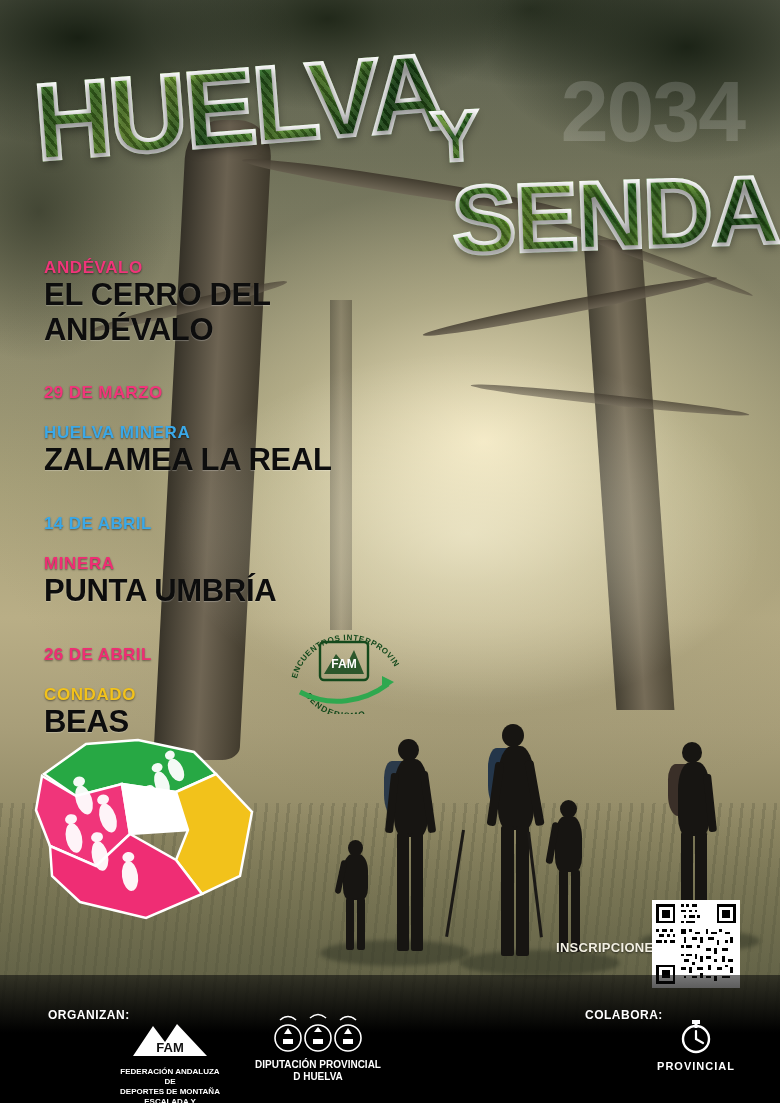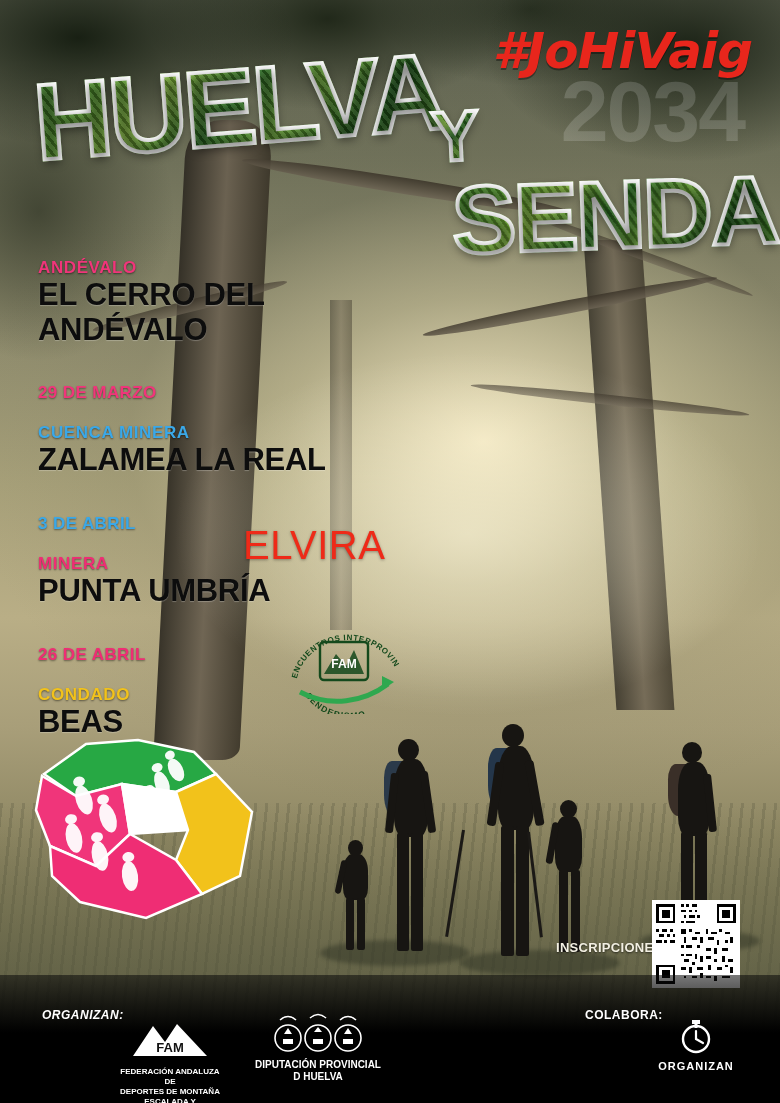--- a/index.html
+++ b/index.html
@@ -101,21 +101,21 @@
     background-clip: text;
     -webkit-text-stroke: 4px #ffffff;
     paint-order: stroke fill;
     text-shadow: 0 4px 10px rgba(0,0,0,.45);
   }
   .w-huelva { left: 34px; top: 44px; font-size: 108px; letter-spacing: -3px; transform: rotate(-4.5deg); }
   .w-y      { left: 432px; top: 96px; font-size: 70px; transform: rotate(-3deg); }
   .w-senda  { left: 452px; top: 160px; font-size: 96px; letter-spacing: -2px; transform: rotate(-2deg); }
 
   
-  .events { position: absolute; left: 38px; top: 258px; width: 330px; }
+  .events { position: absolute; left: 44px; top: 258px; width: 330px; }
   .event { margin-bottom: 20px; }
   .ev-region {
     font-size: 17px; font-weight: 700; letter-spacing: .6px;
     text-shadow: 0 1px 2px rgba(0,0,0,.5);
     font-family: "Liberation Sans", sans-serif;
   }
   .ev-place {
     font-size: 31px; font-weight: 800; color: #0d0d0d; letter-spacing: -.3px;
     line-height: 1.12; text-shadow: 0 1px 1px rgba(255,255,255,.25);
   }
@@ -142,21 +142,21 @@
     font-size: 13px; font-weight: 700; color: #f2efe2; letter-spacing:.3px;
     text-shadow: 0 1px 2px rgba(0,0,0,.6);
   }
   .qr { position:absolute; left: 652px; top: 900px; width: 88px; height: 88px; background:#fff; padding:4px; }
   .qr-inner { width:100%; height:100%; }
 
   
   .footer { position:absolute; left:0; bottom:0; width:780px; height: 128px;
             background: linear-gradient(to bottom, rgba(10,10,10,0.55), #000 45%); }
   .f-label { position:absolute; font-size: 12px; font-weight: 700; color:#ffffff; letter-spacing:.5px; }
-  .org-label { left: 42px; top: 1008px; font-style: italic; }
+  .org-label { left: 48px; top: 1008px; }
   .col-label { left: 585px; top: 1008px; }
   .fam-foot { position:absolute; left: 120px; top: 1018px; width: 100px; text-align:center; }
   .fam-foot .txt { font-size: 8px; color:#fff; line-height: 1.25; font-weight:700; margin-top:3px; }
   .dip-foot { position:absolute; left: 228px; top: 1008px; width: 180px; text-align:center; }
   .dip-foot .txt { font-size: 10px; color:#fff; line-height: 1.2; font-weight:700; margin-top:3px; }
   .tec-foot { position:absolute; left: 636px; top: 1016px; width: 120px; text-align:center; }
   .tec-foot .txt { font-size: 11px; color:#fff; font-weight:700; letter-spacing:1px; margin-top:4px; }
   .crest { width: 46px; height: 46px; margin: 0 auto; }
 </style>
 </head>
@@ -223,51 +223,49 @@
     <div class="figure" style="left:660px; top:740px; width:60px; height:202px;">
       <div class="head" style="left:22px; top:2px; width:20px; height:21px;"></div>
       <div class="pack" style="left:8px; top:24px; width:26px; height:52px; background:#3a2f28;"></div>
       <div class="body" style="left:18px; top:22px; width:32px; height:74px;"></div>
       <div class="arm" style="left:46px; top:34px; width:8px; height:58px; transform:rotate(-6deg);"></div>
       <div class="leg" style="left:21px; top:92px; width:12px; height:106px;"></div>
       <div class="leg" style="left:35px; top:92px; width:12px; height:106px;"></div>
     </div>
   </div>
 
-  <div class="hash">#JoHiVaig</div>
   <div class="year">2034</div>
 
   <div class="bigword w-huelva">HUELVA</div>
   <div class="bigword w-y">Y</div>
   <div class="bigword w-senda">SENDA</div>
 
   <div class="events">
     <div class="event">
       <div class="ev-region" style="color:#f0357a">ANDÉVALO</div>
       <div class="ev-place">EL CERRO DEL ANDÉVALO</div>
       <div class="ev-date" style="color:#f0357a">29 DE MARZO</div>
     </div>
     <div class="event">
-      <div class="ev-region" style="color:#3aa8e8">CUENCA MINERA</div>
+      <div class="ev-region" style="color:#3aa8e8">HUELVA MINERA</div>
       <div class="ev-place">ZALAMEA LA REAL</div>
-      <div class="ev-date" style="color:#3aa8e8">3 DE ABRIL</div>
+      <div class="ev-date" style="color:#3aa8e8">14 DE ABRIL</div>
     </div>
     <div class="event">
       <div class="ev-region" style="color:#ef2d74">MINERA</div>
       <div class="ev-place">PUNTA UMBRÍA</div>
       <div class="ev-date" style="color:#ef2d74">26 DE ABRIL</div>
     </div>
     <div class="event">
       <div class="ev-region" style="color:#f2c21b">CONDADO</div>
       <div class="ev-place">BEAS</div>
       <div class="ev-date" style="color:#f2c21b">15 DE MAYO</div>
     </div>
   </div>
 
-  <div class="elvira">ELVIRA</div>
 
   <div class="famlogo">
     <svg width="112" height="92" viewBox="0 0 112 92">
       <defs>
         <path id="arcTop" d="M 6,62 A 52,48 0 0 1 106,48"></path>
         <path id="arcBot" d="M 8,52 A 52,48 0 0 0 104,74"></path>
       </defs>
       <text font-size="8" font-weight="bold" fill="#14491c" font-family="Liberation Sans, sans-serif" letter-spacing="0.6">
         <textPath href="#arcTop" startOffset="4%">ENCUENTROS INTERPROVINCIALES</textPath>
       </text>
@@ -454,16 +452,16 @@
   </div>
 
   <div class="tec-foot">
     <svg width="40" height="40" viewBox="0 0 40 40" style="display:block;margin:0 auto;">
       <circle cx="20" cy="23" r="13" fill="none" stroke="#ffffff" stroke-width="2.4"></circle>
       <rect x="16" y="4" width="8" height="4" fill="#ffffff"></rect>
       <rect x="18.5" y="8" width="3" height="4" fill="#ffffff"></rect>
       <path d="M20,23 L20,15" stroke="#ffffff" stroke-width="2.2" stroke-linecap="round"></path>
       <path d="M20,23 L27,27" stroke="#ffffff" stroke-width="2.2" stroke-linecap="round"></path>
     </svg>
-    <div class="txt">ORGANIZAN</div>
+    <div class="txt">PROVINCIAL</div>
   </div>
 
 </div>
 
 </body></html>

